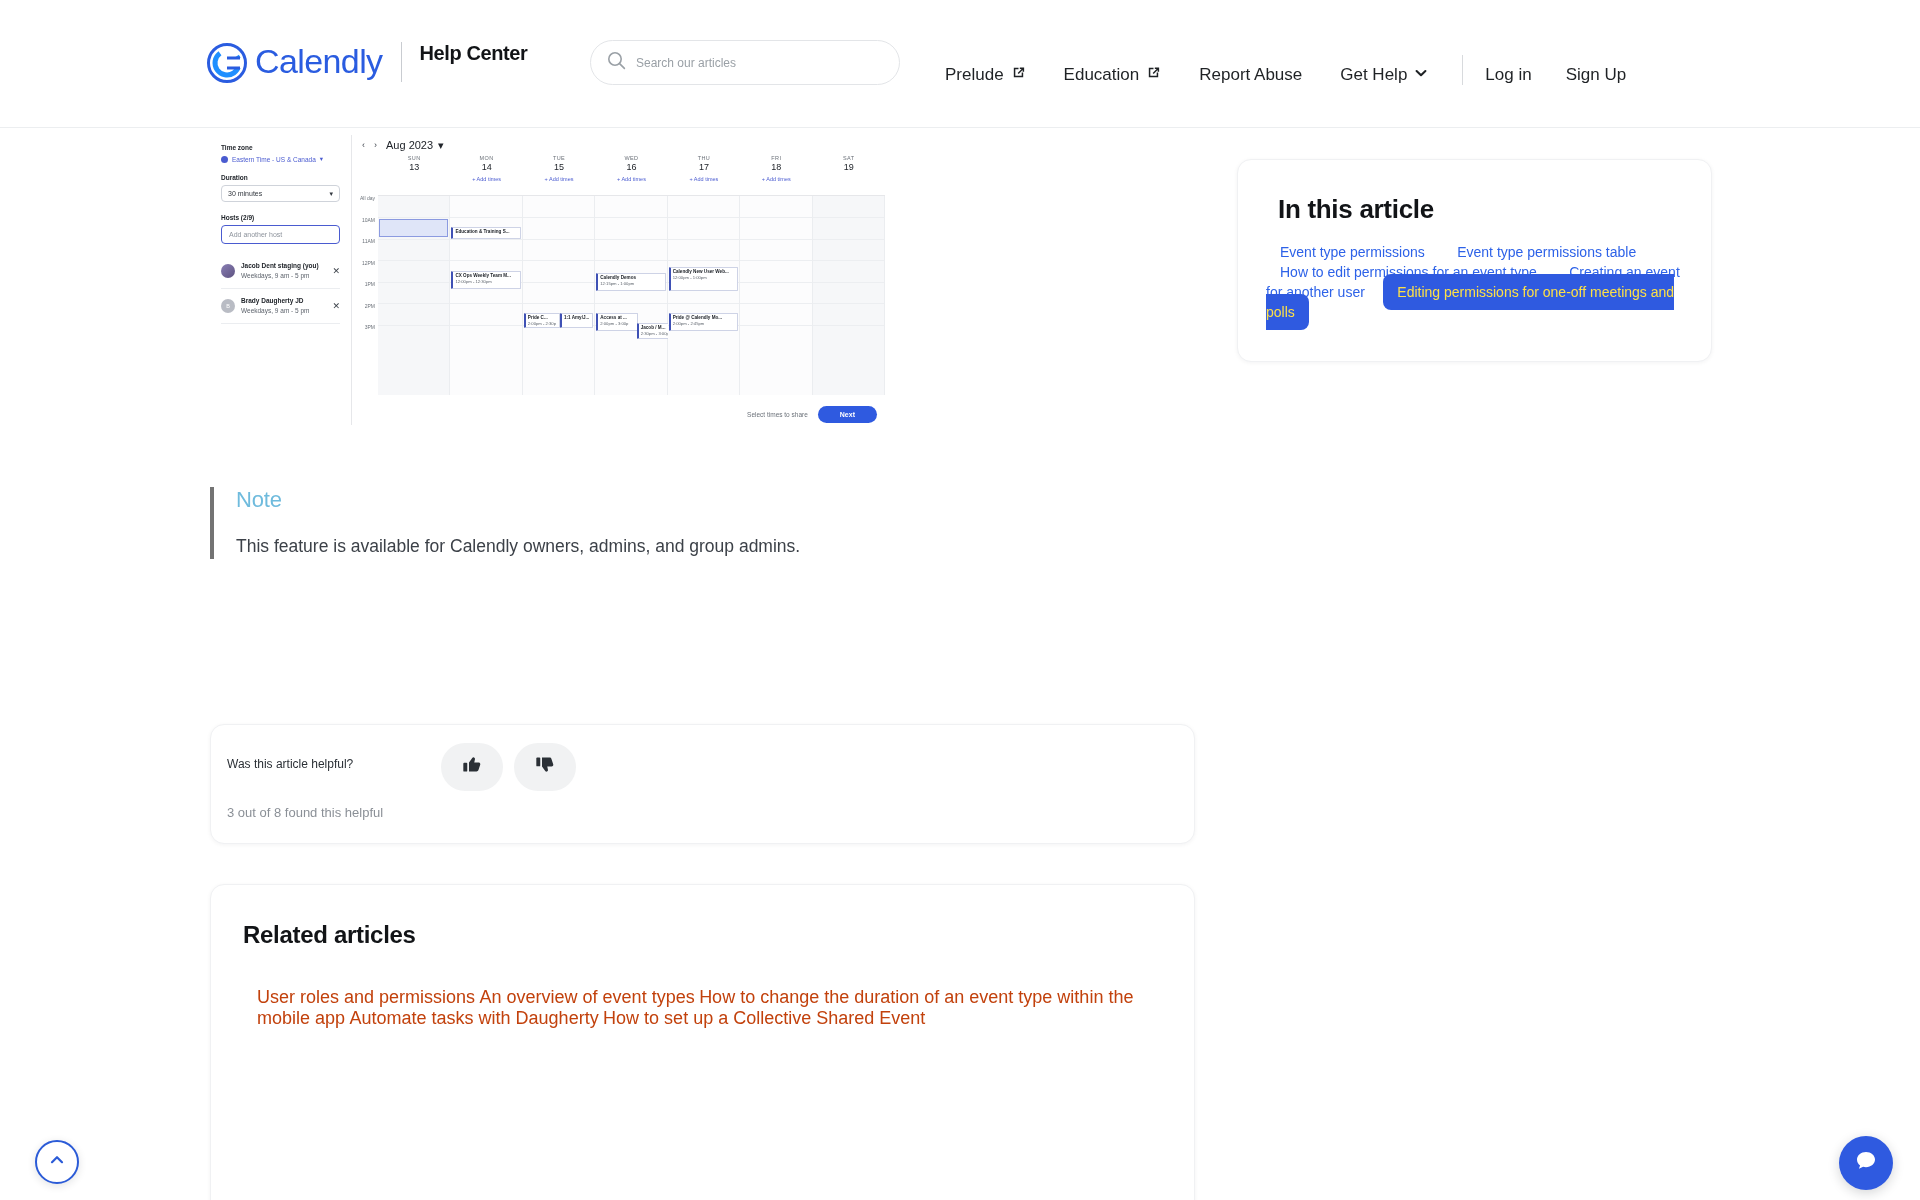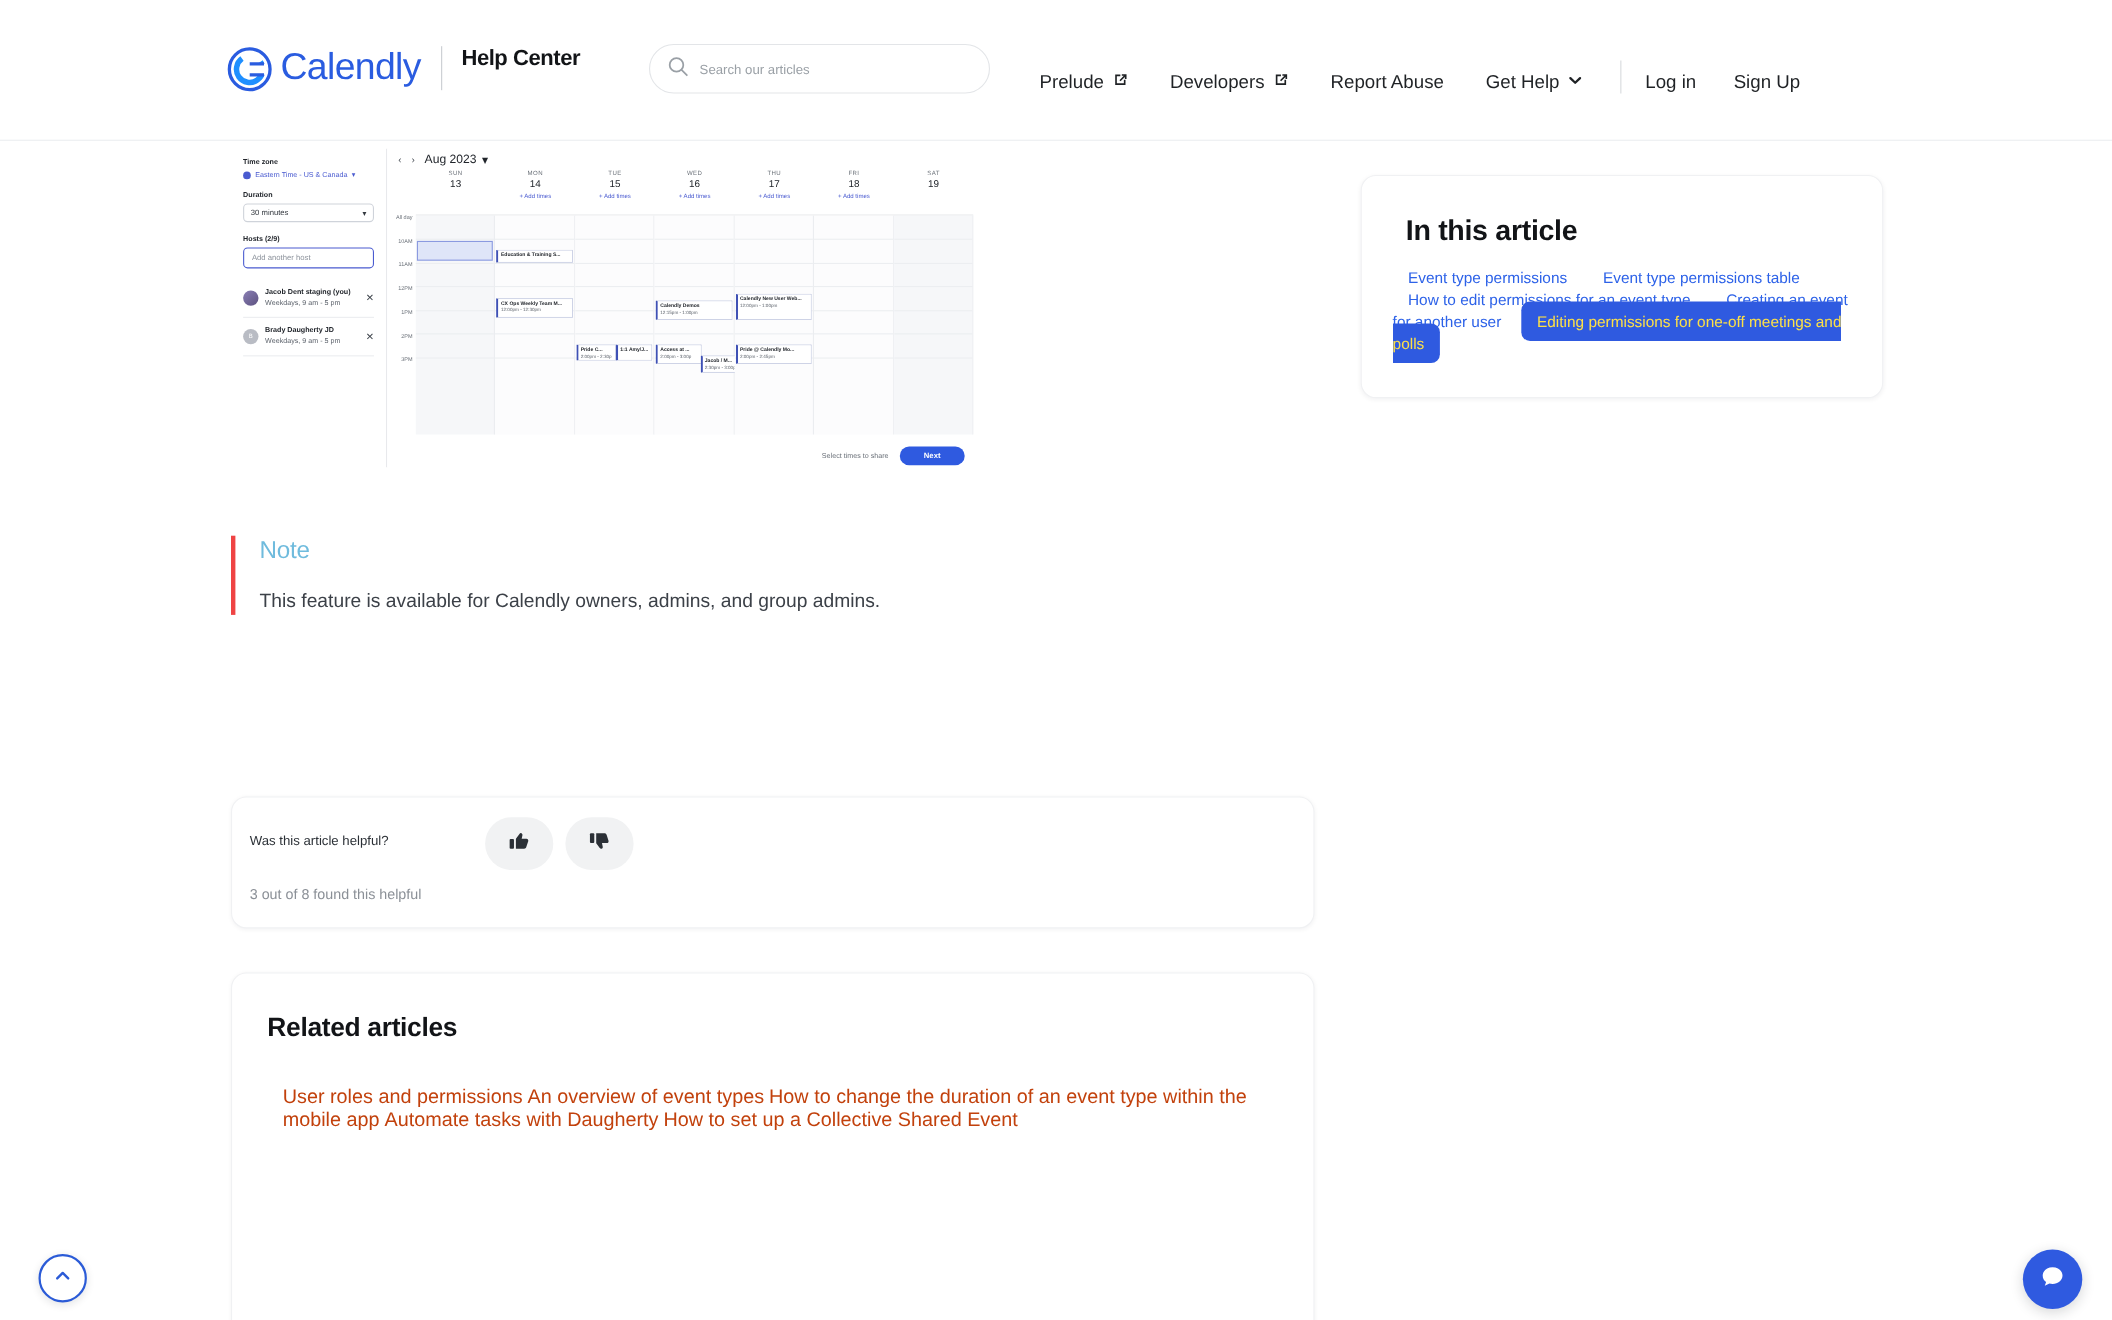--- a/index.html
+++ b/index.html
@@ -108,21 +108,21 @@
   .ev b { font-weight: 700; display: block; white-space: nowrap; }
   .ev span { color: #5d636c; font-size: 4.2px; white-space: nowrap; }
   .ev-sel { position: absolute; background: #dfe5f8; border: 1px solid #8b9ae0; }
   .cal-footer { position: absolute; left: 0; right: 8px; bottom: 2px; display: flex; align-items: center; justify-content: flex-end; gap: 10px; }
   .cal-hint { font-size: 6.5px; color: #6b7179; }
   .cal-next { background: #2f5ae0; color: #fff; font-size: 7px; font-weight: 700; border-radius: 11px; padding: 5px 22px; }
 
   
   .note {
     position: absolute; left: 210px; top: 358px; width: 790px;
-    border-left: 4px solid #ef4444; padding: 0 0 0 22px;
+    border-left: 4px solid #737373; padding: 0 0 0 22px;
   }
   .note-title { font-size: 22px; color: #6fbbdd; font-weight: 400; margin-bottom: 20px; letter-spacing: -0.2px; }
   .note-body { font-size: 17.5px; color: #3c4148; line-height: 1.5; }
 
   
   .card {
     position: absolute; background: #fff; border: 1px solid #f0f1f3;
     border-radius: 14px; box-shadow: 0 1px 4px rgba(20,25,35,.05);
   }
   .helpful { left: 210px; top: 595px; width: 985px; height: 120px; }
@@ -205,21 +205,21 @@
     <a class="nav-link">
       <span>Prelude</span>
       <span>
         <svg width="15" height="15" viewBox="0 0 16 16">
           <path d="M3 3h5v1.6H4.6v6.8h6.8V8H13v5H3z" fill="#1f2225"></path>
           <path d="M9.4 2.6H14v4.6h-1.6V5.3l-4.2 4.2-1.1-1.1 4.2-4.2H9.4z" fill="#1f2225"></path>
         </svg>
       </span>
     </a>
     <a class="nav-link">
-      <span>Developers</span>
+      <span>Education</span>
       <span>
         <svg width="15" height="15" viewBox="0 0 16 16">
           <path d="M3 3h5v1.6H4.6v6.8h6.8V8H13v5H3z" fill="#1f2225"></path>
           <path d="M9.4 2.6H14v4.6h-1.6V5.3l-4.2 4.2-1.1-1.1 4.2-4.2H9.4z" fill="#1f2225"></path>
         </svg>
       </span>
     </a>
     <a class="nav-link">
       <span>Report Abuse</span>
     </a>

